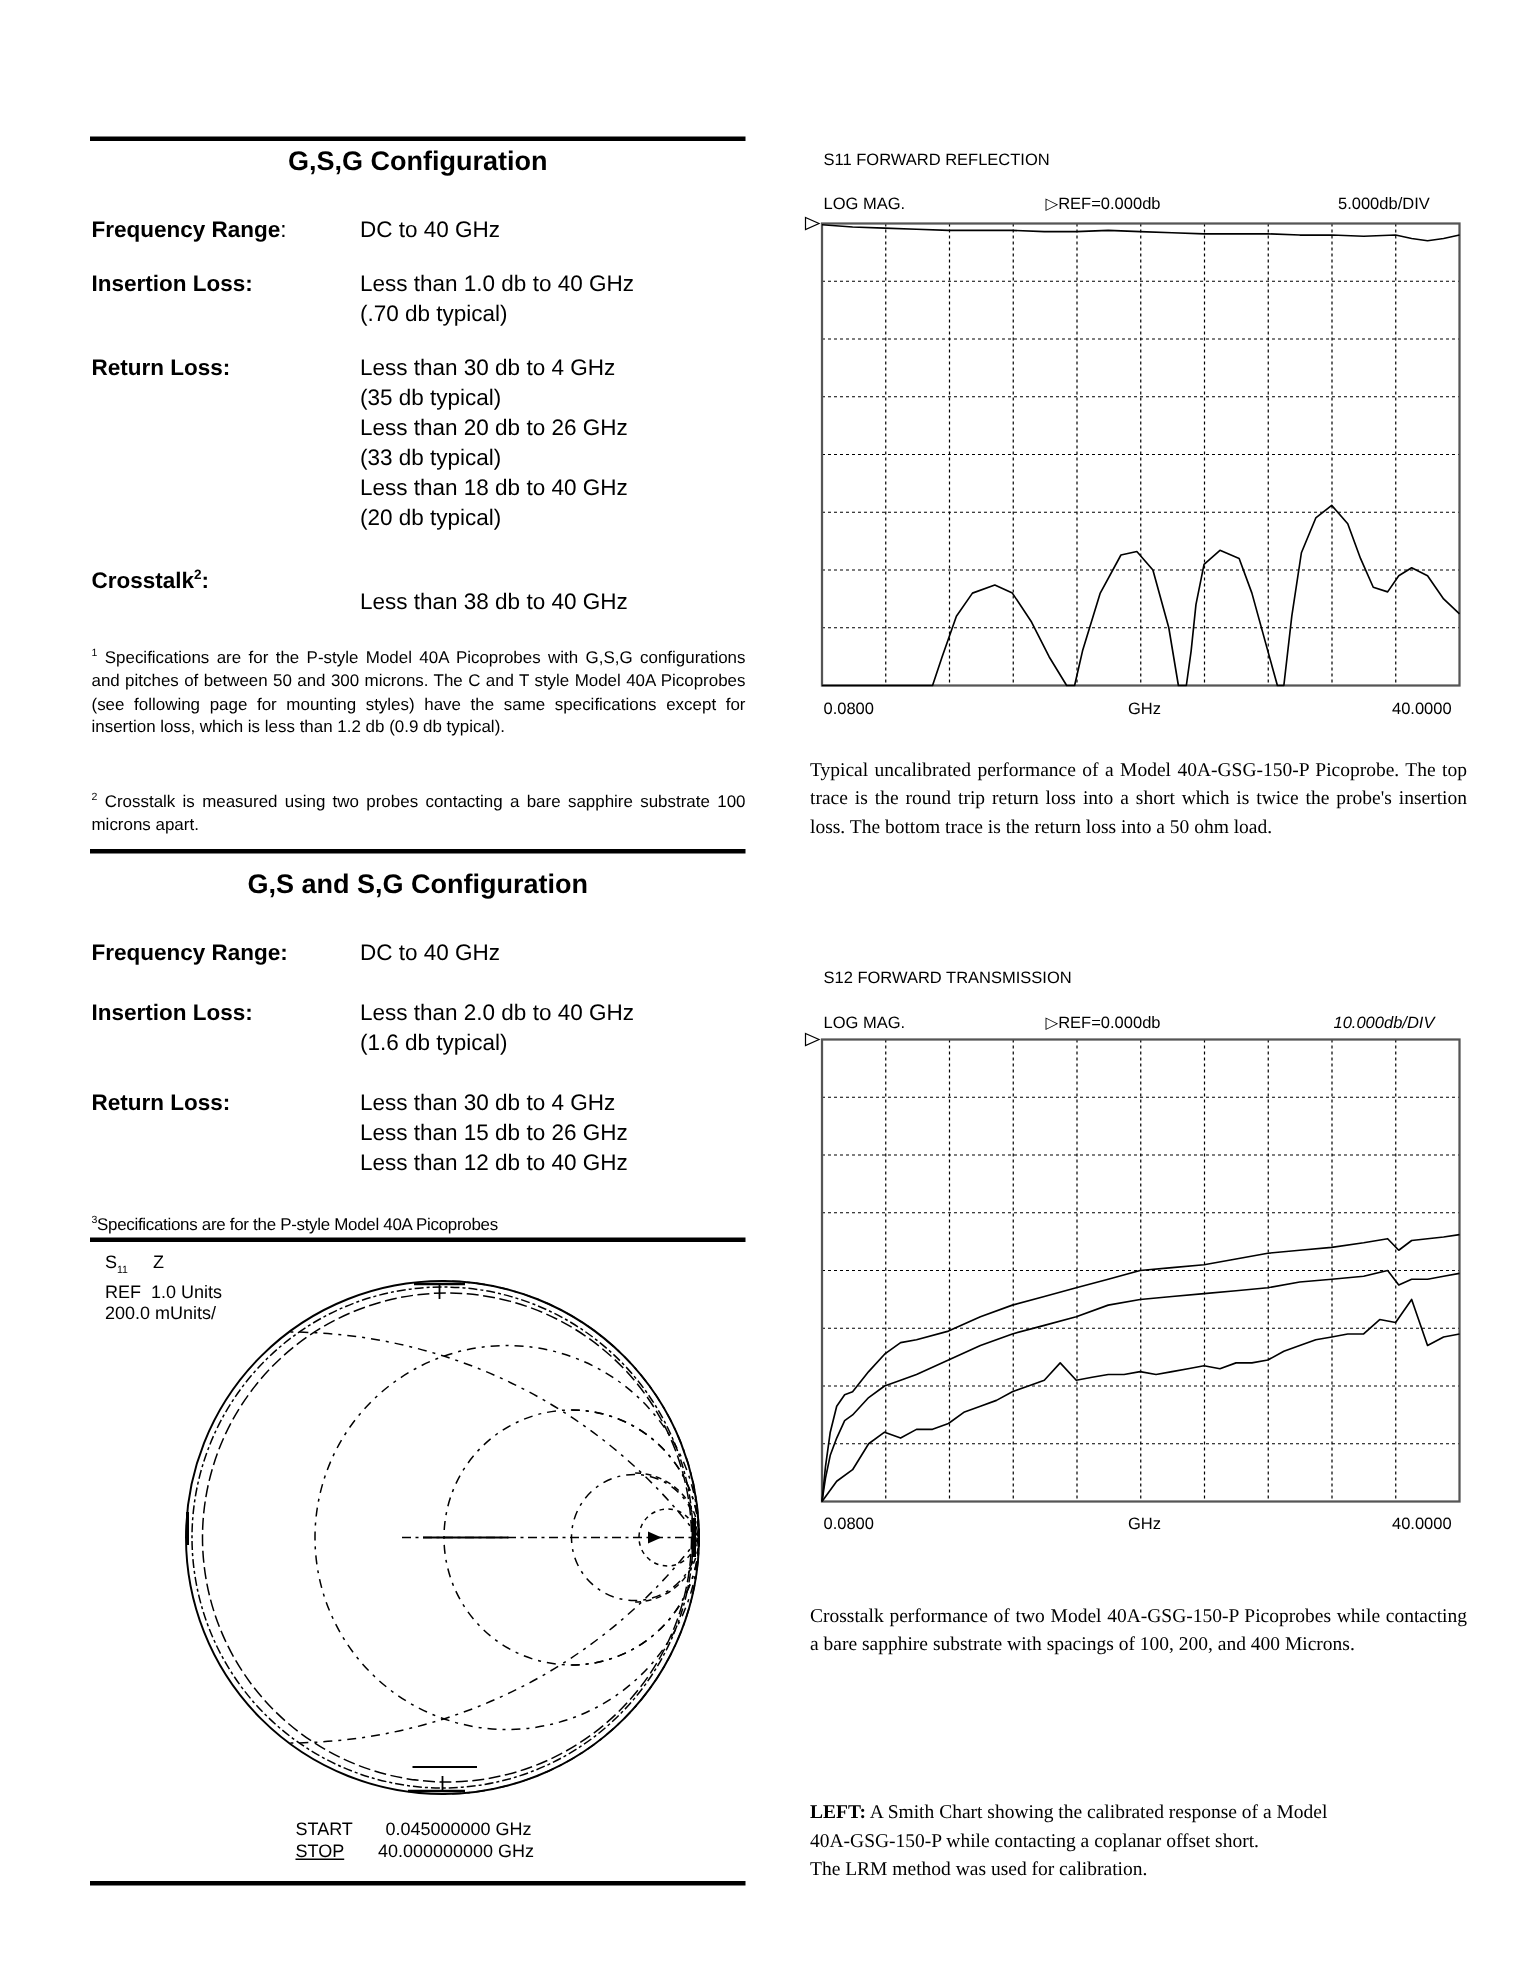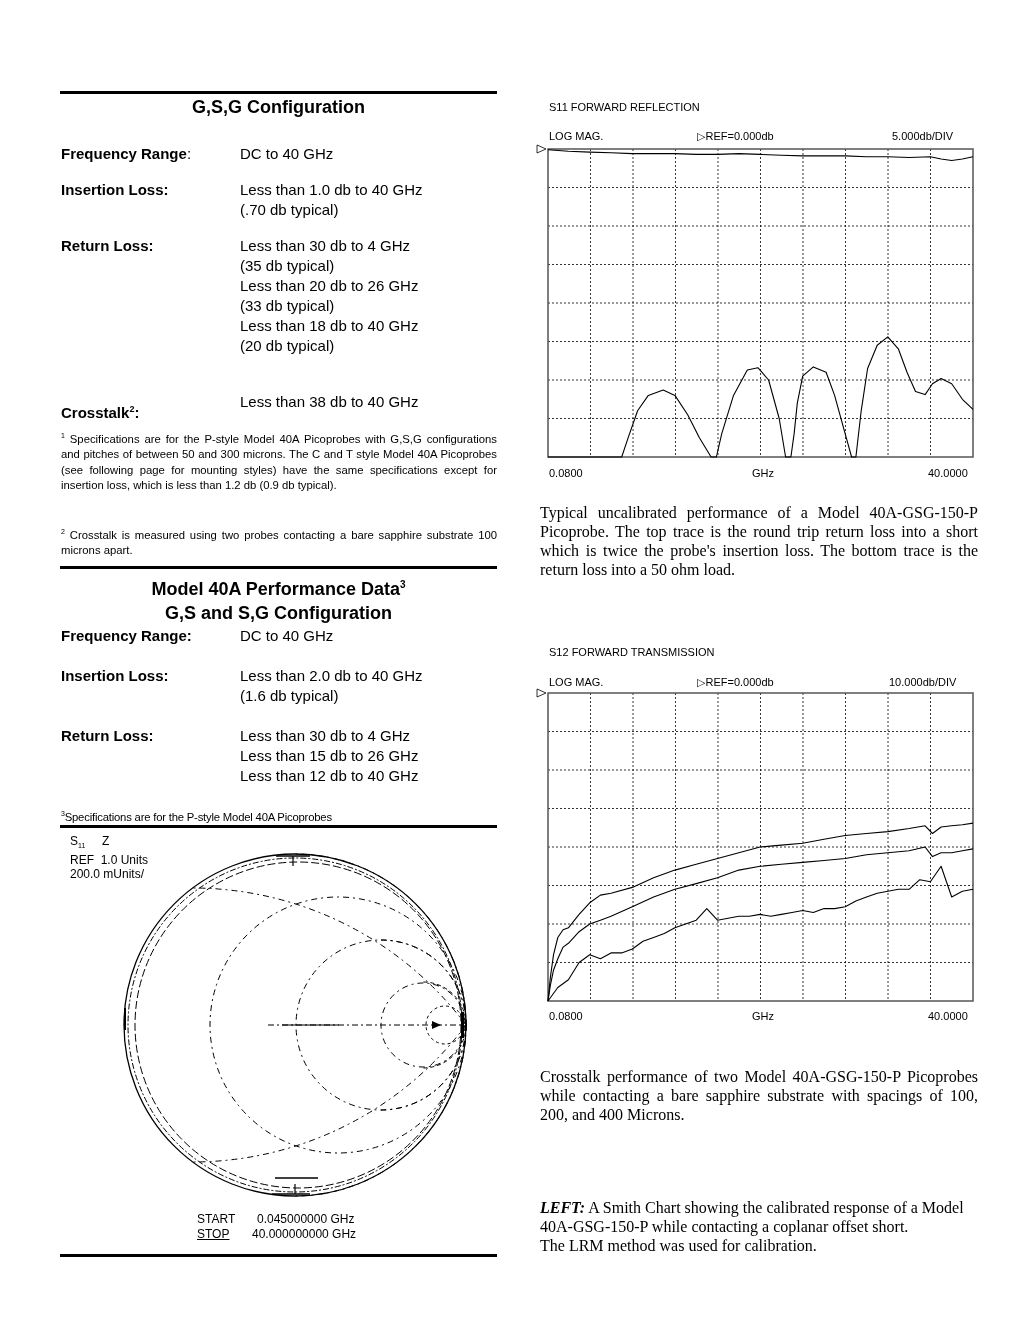--- a/index.html
+++ b/index.html
@@ -8,22 +8,22 @@
   .rule { position: absolute; left: 60px; width: 437px; height: 3px; background: #000; }
   .title { position: absolute; left: 60px; width: 437px; text-align: center; font-weight: bold; font-size: 18px; line-height: 24px; }
   .title sup { font-size: 10px; vertical-align: super; line-height: 0; }
   .spec-label { position: absolute; left: 61px; font-weight: bold; font-size: 15px; line-height: 20px; }
   .spec-label sup { font-size: 9px; line-height: 0; }
   .spec-val { position: absolute; font-size: 15px; line-height: 20px; }
   .spec-val div { white-space: nowrap; }
   .foot { position: absolute; left: 61px; width: 436px; font-size: 11.3px; line-height: 15.5px; text-align: justify; }
   .foot sup { font-size: 7px; }
   .chart-hdr { position: absolute; font-size: 11px; line-height: 13px; white-space: nowrap; }
-  .caption { position: absolute; left: 540px; width: 438px; font-family: "Liberation Serif", serif; font-size: 16px; line-height: 19px; text-align: justify; }
-  .caption b { font-weight: bold; font-style: italic; }
+  .caption { position: absolute; left: 540px; width: 438px; font-family: "Liberation Serif", serif; font-size: 13px; line-height: 19px; text-align: justify; }
+  .caption b { font-weight: bold; }
 </style>
 </head>
 <body>
 
 <div class="rule" style="top:91px;"></div>
 <div class="title" style="top:95px;">
   <div>G,S,G Configuration</div>
 </div>
 
 <div class="spec-label" style="top:144px;">
@@ -42,37 +42,36 @@
 <div class="spec-label" style="top:236px;">Return Loss:</div>
 <div class="spec-val" style="top:236px; left:240px;">
   <div>Less than 30 db to 4 GHz</div>
   <div>(35 db typical)</div>
   <div>Less than 20 db to 26 GHz</div>
   <div>(33 db typical)</div>
   <div>Less than 18 db to 40 GHz</div>
   <div>(20 db typical)</div>
 </div>
 
-<div class="spec-label" style="top:403px;">
+<div class="spec-label" style="top:378px;">
   <span>Crosstalk</span><sup>2</sup><span>:</span>
 </div>
 <div class="spec-val" style="top:392px; left:240px;">
   <div>Less than 38 db to 40 GHz</div>
 </div>
 
 <div class="foot" style="top:428px;">
   <sup>1</sup>&nbsp;<span>Specifications are for the P-style Model 40A Picoprobes with G,S,G configurations and pitches of between 50 and 300 microns.  The C and T style Model 40A Picoprobes (see following page for mounting styles) have the same specifications except for insertion loss, which is less than 1.2 db (0.9 db typical).</span>
 </div>
 <div class="foot" style="top:524px;">
   <sup>2</sup>&nbsp;<span>Crosstalk is measured using two probes contacting a bare sapphire substrate 100 microns apart.</span>
 </div>
 
 <div class="rule" style="top:566px;"></div>
 <div class="title" style="top:577px;">
-  <div><span>Model 40A Performance Data</span><sup>3</sup></div>
   <div>G,S and S,G Configuration</div>
 </div>
 
 <div class="spec-label" style="top:626px;">Frequency Range:</div>
 <div class="spec-val" style="top:626px; left:240px;">
   <div>DC to 40 GHz</div>
 </div>
 
 <div class="spec-label" style="top:666px;">Insertion Loss:</div>
 <div class="spec-val" style="top:666px; left:240px;">
@@ -164,21 +163,21 @@
 <div class="chart-hdr" style="left:752px; top:467px;">GHz</div>
 <div class="chart-hdr" style="left:928px; top:467px;">40.0000</div>
 
 <div class="caption" style="top:503px;">
   <span>Typical uncalibrated performance of a Model 40A-GSG-150-P Picoprobe. The top trace is the round trip return loss into a short which is twice the probe's insertion loss. The bottom trace is the return loss into a 50 ohm load.</span>
 </div>
 
 <div class="chart-hdr" style="left:549px; top:646px;">S12 FORWARD TRANSMISSION</div>
 <div class="chart-hdr" style="left:549px; top:676px;">LOG MAG.</div>
 <div class="chart-hdr" style="left:697px; top:676px;"><span>▷</span><span>REF=0.000db</span></div>
-<div class="chart-hdr" style="left:889px; top:676px;">10.000db/DIV</div>
+<div class="chart-hdr" style="left:889px; top:676px;font-style:italic;">10.000db/DIV</div>
 <svg class="abs" id="s12-svg" style="left:536px; top:684px;" width="446" height="330">
     <line x1="54.5" y1="9" x2="54.5" y2="317" stroke="#000" stroke-width="0.8" stroke-dasharray="2 2"></line>
     <line x1="97" y1="9" x2="97" y2="317" stroke="#000" stroke-width="0.8" stroke-dasharray="2 2"></line>
     <line x1="139.5" y1="9" x2="139.5" y2="317" stroke="#000" stroke-width="0.8" stroke-dasharray="2 2"></line>
     <line x1="182" y1="9" x2="182" y2="317" stroke="#000" stroke-width="0.8" stroke-dasharray="2 2"></line>
     <line x1="224.5" y1="9" x2="224.5" y2="317" stroke="#000" stroke-width="0.8" stroke-dasharray="2 2"></line>
     <line x1="267" y1="9" x2="267" y2="317" stroke="#000" stroke-width="0.8" stroke-dasharray="2 2"></line>
     <line x1="309.5" y1="9" x2="309.5" y2="317" stroke="#000" stroke-width="0.8" stroke-dasharray="2 2"></line>
     <line x1="352" y1="9" x2="352" y2="317" stroke="#000" stroke-width="0.8" stroke-dasharray="2 2"></line>
     <line x1="394.5" y1="9" x2="394.5" y2="317" stroke="#000" stroke-width="0.8" stroke-dasharray="2 2"></line>

